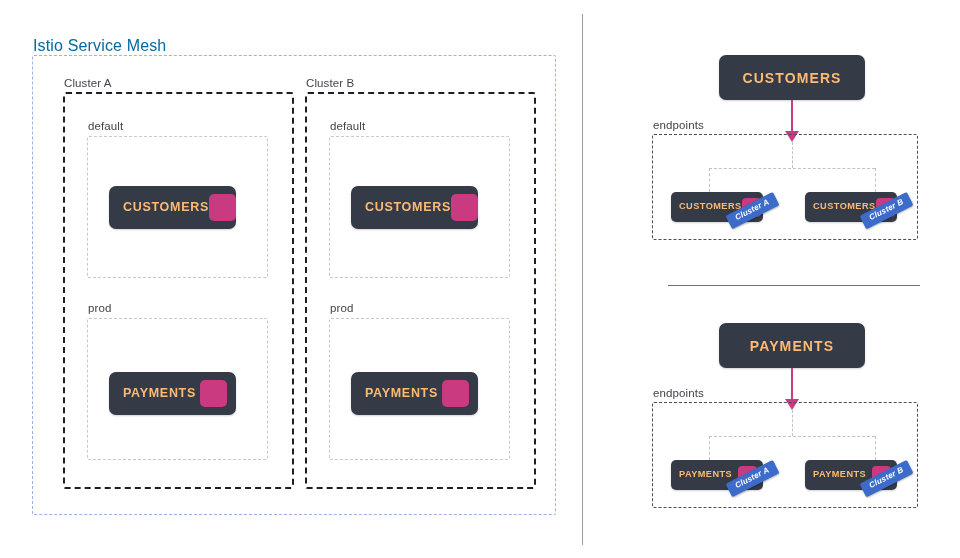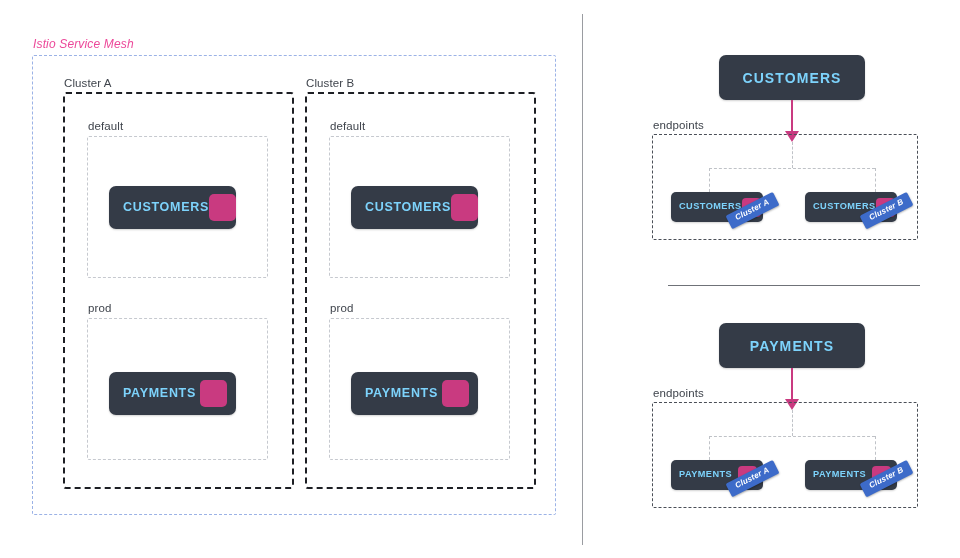--- a/index.html
+++ b/index.html
@@ -24,26 +24,25 @@
     color: #3f444c;
     letter-spacing: .1px;
     white-space: nowrap;
     line-height: 1;
   }
 
   
   #left-panel { position: absolute; left: 0; top: 0; width: 582px; height: 558px; }
 
   .mesh-label {
-    font-size: 12px;
-    color: #ec4899;
+    font-size: 16px;
+    color: #0369a1;
     letter-spacing: .15px;
     white-space: nowrap;
     line-height: 1;
-    font-style: italic;
   }
 
   .mesh-box {
     border: 1.3px dashed #9bb2e6;
     border-radius: 2px;
     background: transparent;
   }
 
   .cluster-box {
     border: 2px dashed #1d1f24;
@@ -62,21 +61,21 @@
     position: absolute;
     background: #343b47;
     border-radius: 7px;
     display: flex;
     align-items: center;
     justify-content: space-between;
     box-sizing: border-box;
     box-shadow: 0 1px 2px rgba(0,0,0,.18);
   }
   .svc .svc-name {
-    color: #7dd3fc;
+    color: #fdba74;
     font-weight: bold;
     letter-spacing: .7px;
     white-space: nowrap;
     line-height: 1;
   }
   .svc .svc-badge {
     background: #c93a80;
     border-radius: 5px;
     flex: 0 0 auto;
   }

